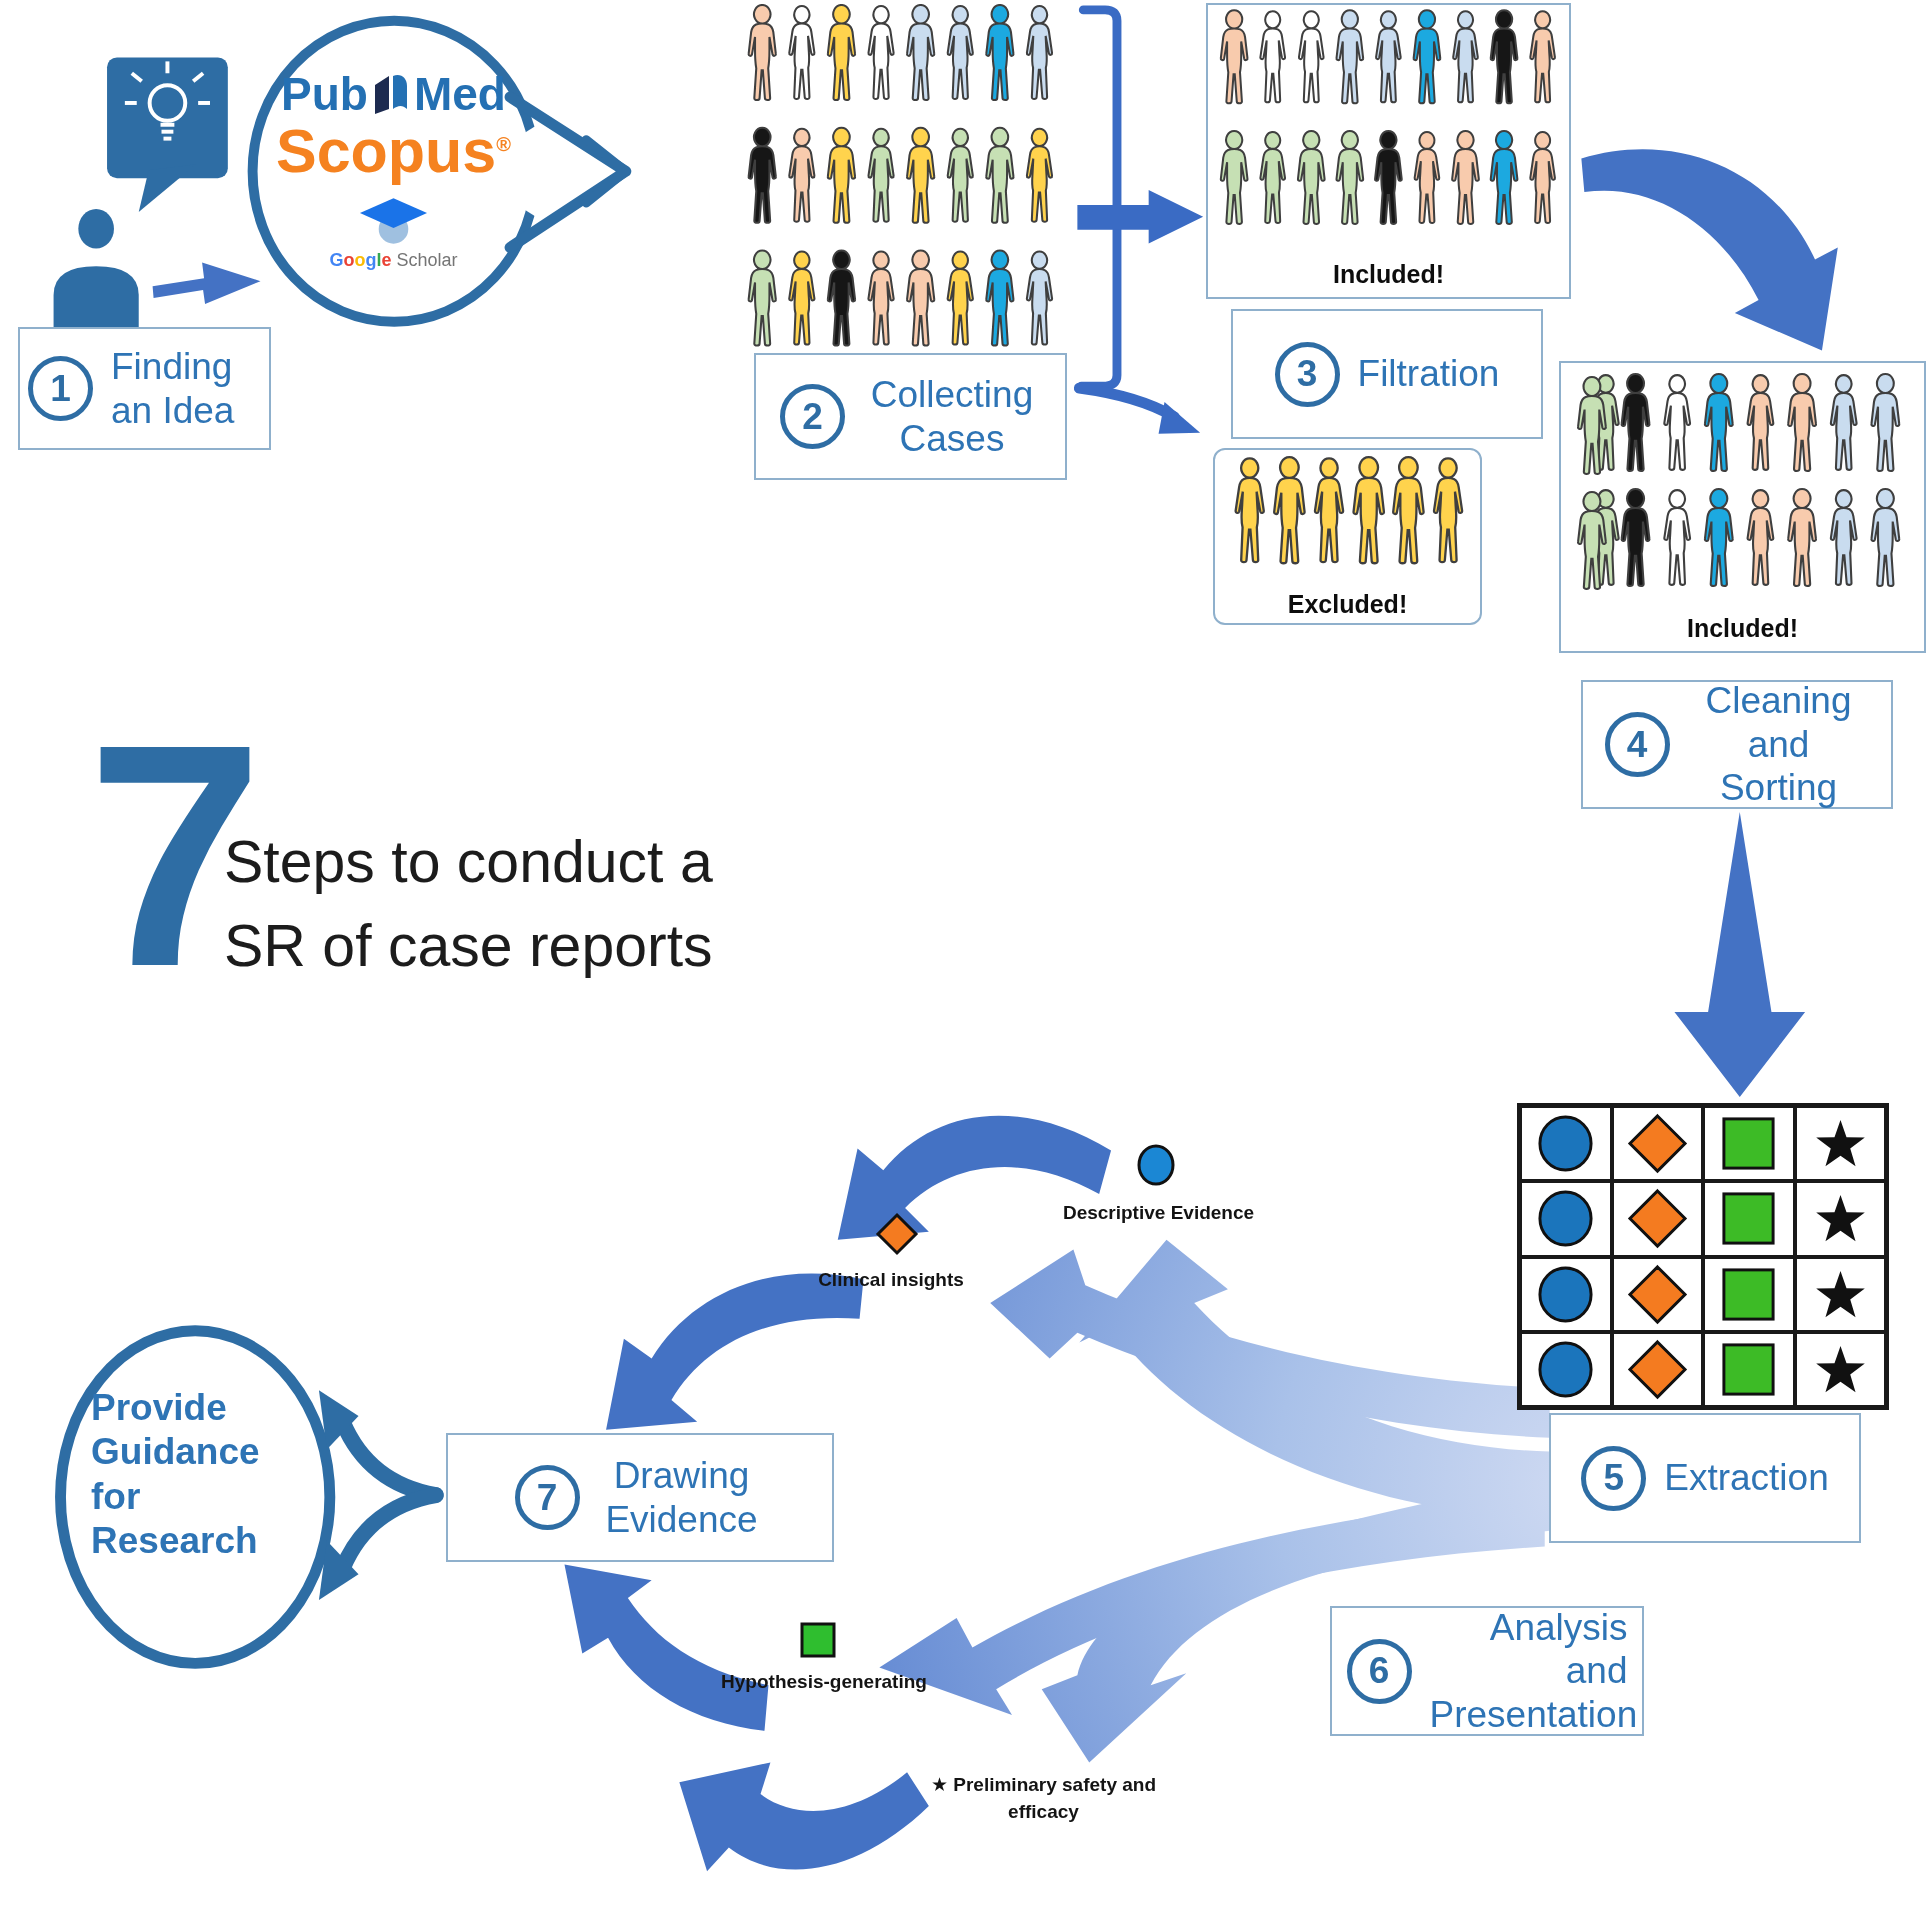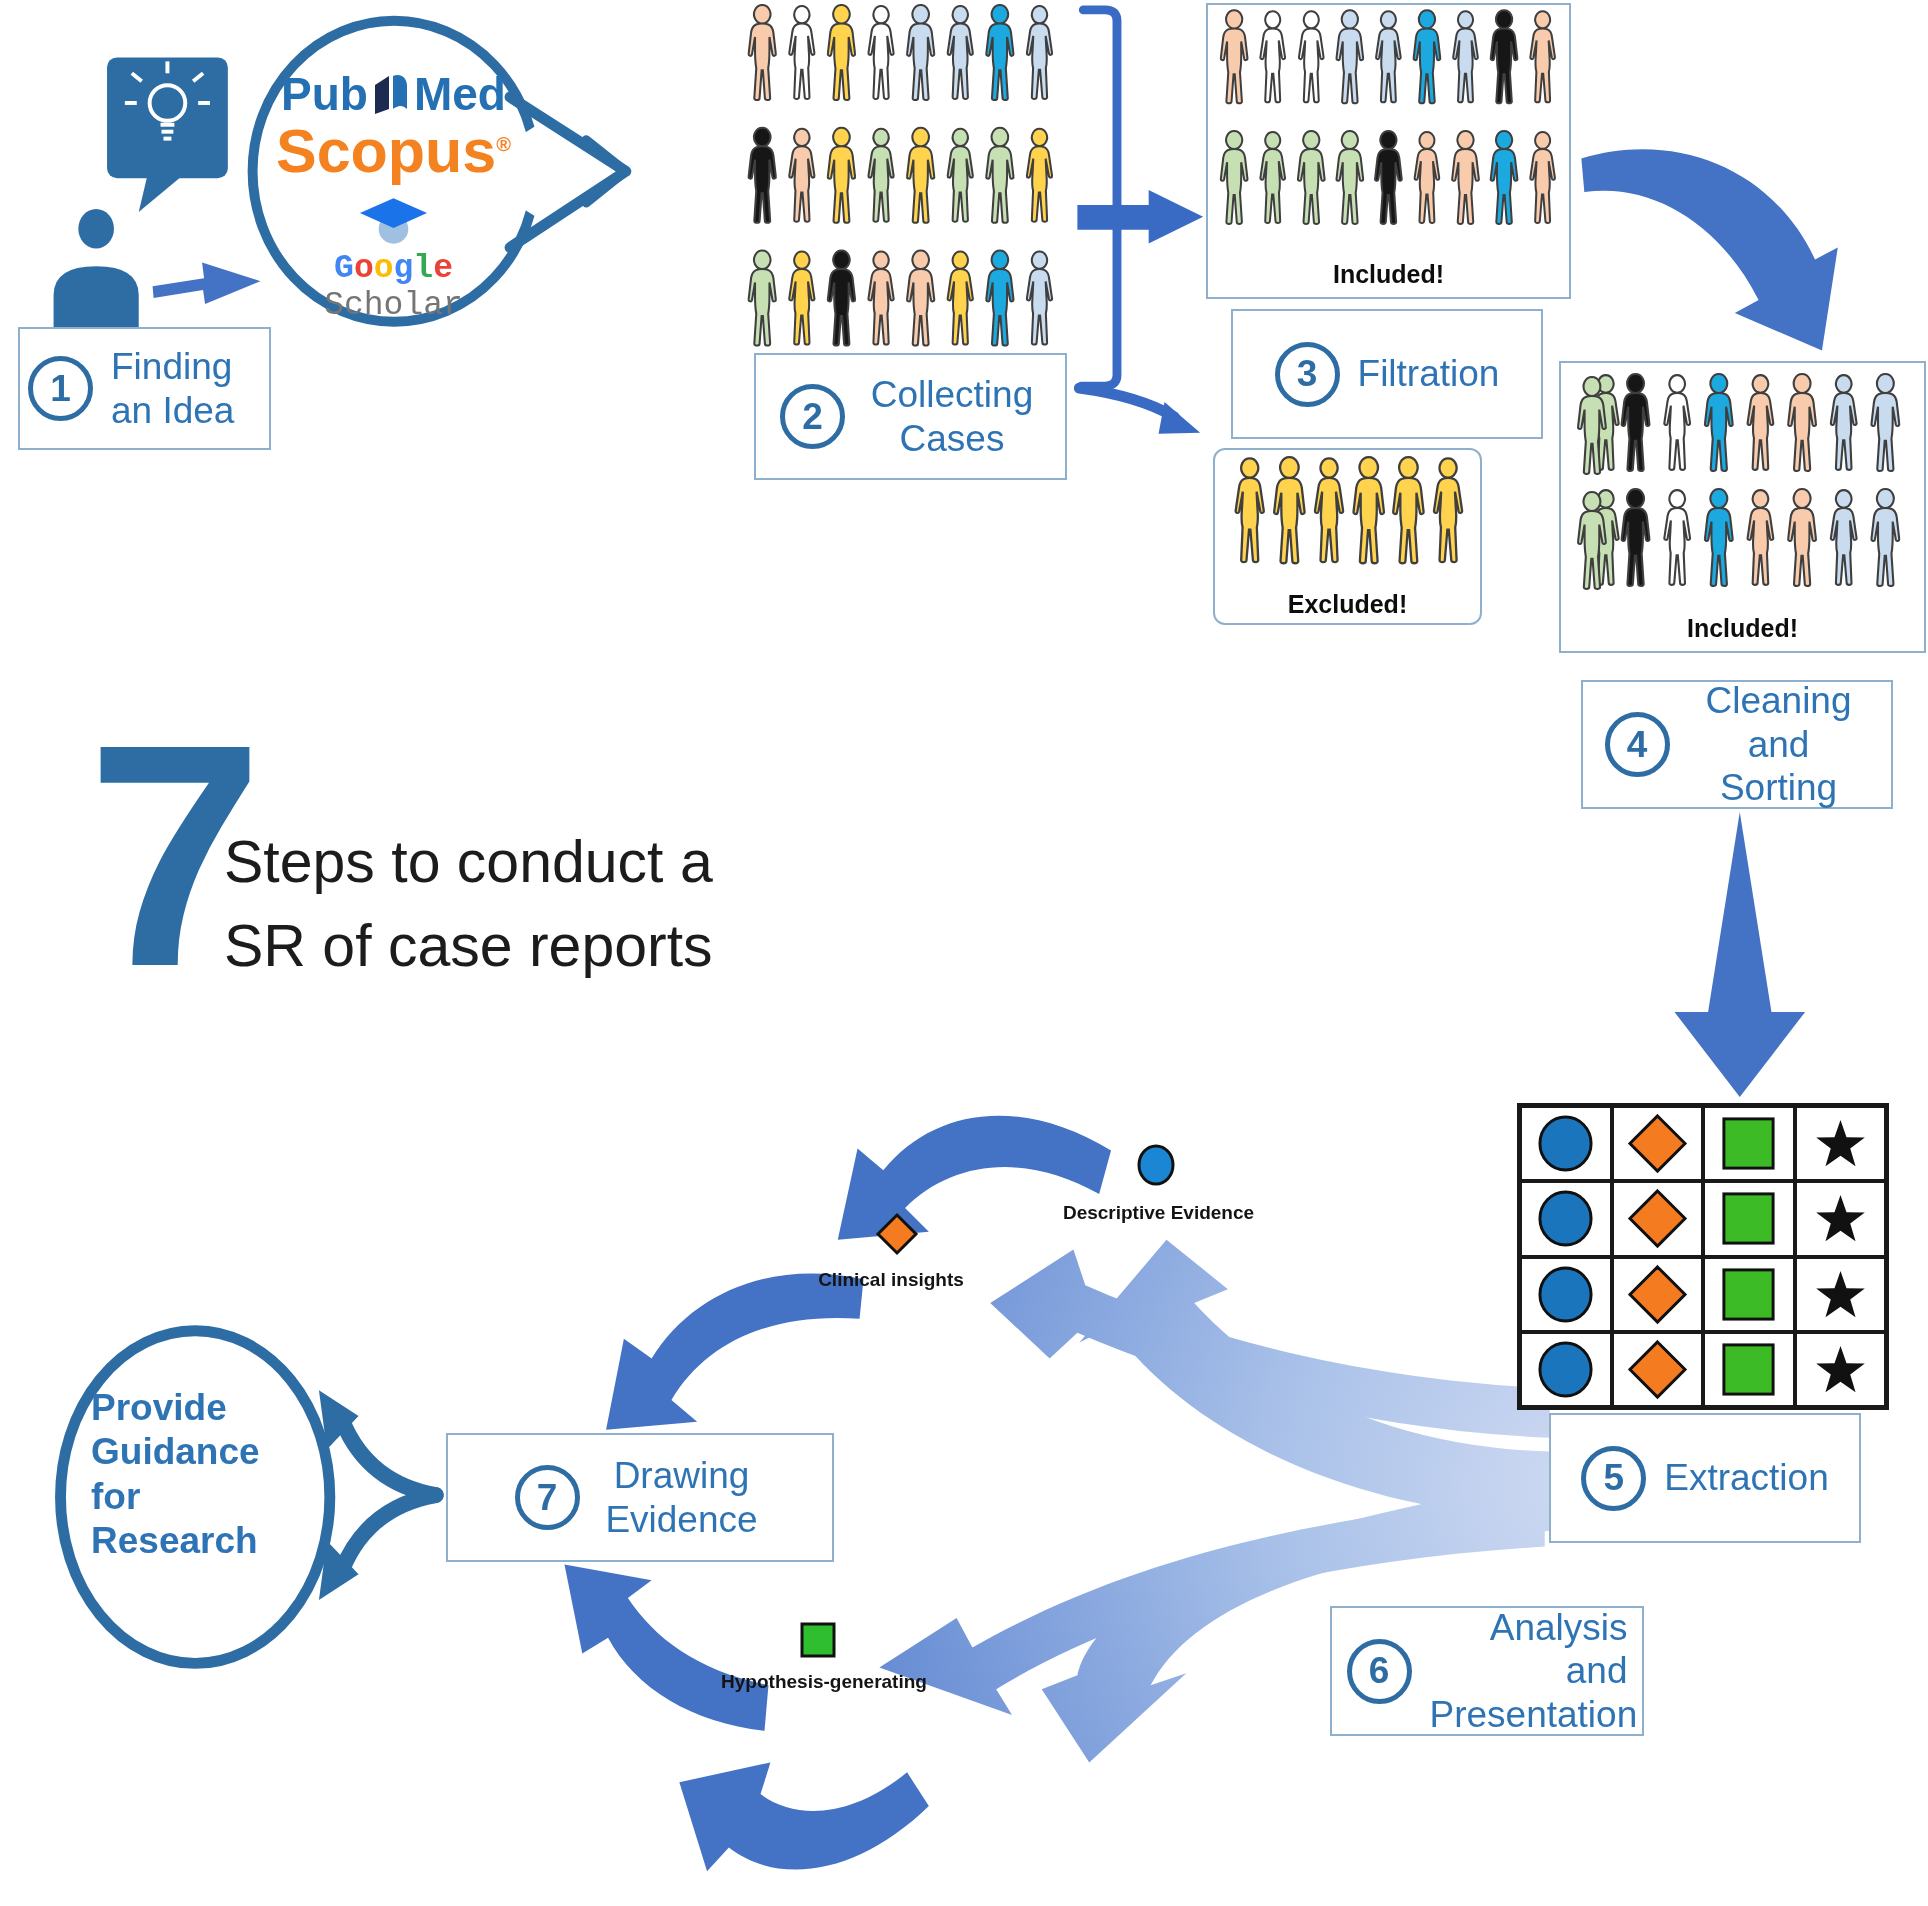--- a/index.html
+++ b/index.html
@@ -34,21 +34,21 @@
   .evlabel{position:absolute;z-index:2;text-align:center;font-size:19px;font-weight:bold;
            color:#141414;line-height:1.4;}
   #bigSeven{position:absolute;z-index:2;color:var(--dark_blue);font-size:317px;font-weight:bold;line-height:0.76;}
   #titleLines{position:absolute;z-index:2;color:var(--title_black);font-size:59px;line-height:1.43;}
   #goalText{position:absolute;z-index:2;color:var(--label_blue);font-size:37px;line-height:1.2;text-align:left;font-weight:bold;}
   
   #srcContent{position:absolute;z-index:2;text-align:center;}
   .pubmed{font-weight:bold;font-size:46px;color:var(--pubmed_blue);display:flex;align-items:center;justify-content:center;gap:4px;}
   .scopus{font-weight:bold;font-size:61px;color:var(--scopus_orange);line-height:1;}
   .scopus sup{font-size:20px;}
-  .gsch{font-size:33px;font-weight:bold;font-family:Liberation Mono, monospace;}
+  .gsch{font-size:18px;font-weight:bold;}
   .gsch .scholar{color:var(--scholar_gray);font-weight:normal;}
 </style>
 </head>
 <body>
 
 <div id="canvas">
 
   <svg id="layer" width="1929" height="1907" viewBox="0 0 1948 1926">
     <defs>
       <radialGradient id="fanGrad" gradientUnits="userSpaceOnUse" cx="1600" cy="1500" r="780">
@@ -356,17 +356,20 @@
   <svg class="abs" style="left:875px;top:1212px;" width="44" height="44" viewBox="0 0 44 44">
     <polygon points="22,3 41,22 22,41 3,22" fill="#F47B20" stroke="#111" stroke-width="3"></polygon>
   </svg>
   <div class="evlabel" style="left:792px;top:1267px;width:198px;">Clinical insights</div>
 
   <svg class="abs" style="left:798px;top:1620px;" width="40" height="40" viewBox="0 0 40 40">
     <rect x="4" y="4" width="32" height="32" fill="#2FBE2F" stroke="#111" stroke-width="3"></rect>
   </svg>
   <div class="evlabel" style="left:719px;top:1669px;width:210px;">Hypothesis-generating</div>
 
+  <div class="evlabel" style="left:919px;top:1772px;width:249px;">
+    <span style="font-weight:normal;">★ </span><span>Preliminary safety and efficacy</span>
+  </div>
 
   <div id="goalText" style="left:91px;top:1386px;width:210px;">Provide Guidance for Research</div>
 
 </div>
 
 
 </body></html>

